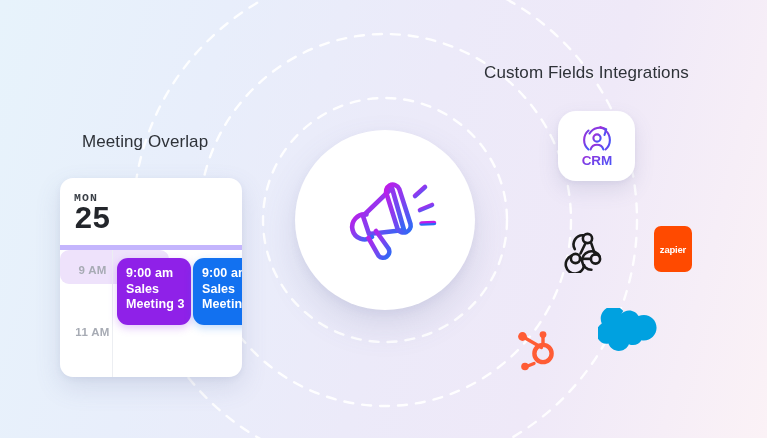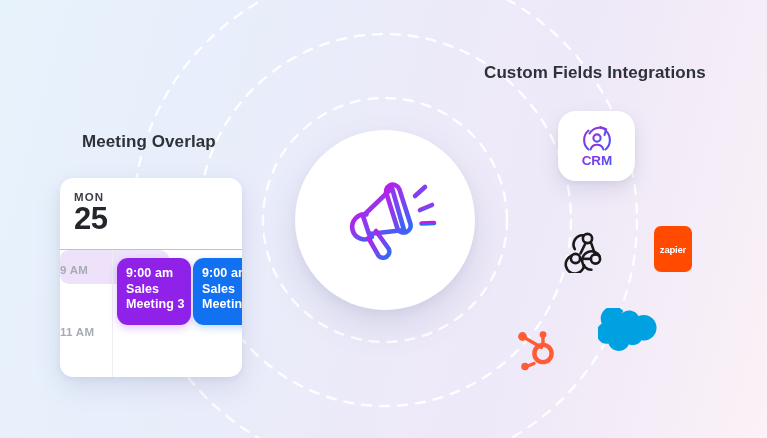--- a/index.html
+++ b/index.html
@@ -37,21 +37,21 @@
     left: 0; top: 0;
     width: 767px; height: 438px;
     pointer-events: none;
   }
 
   
   .caption {
     position: absolute;
     color: #2e3238;
     font-size: 17px;
-    font-weight: 700;
+    font-weight: 400;
     letter-spacing: .1px;
     white-space: nowrap;
   }
   #caption-meeting-overlap { left: 82px;  top: 132px; }
   #caption-custom-fields   { left: 484px; top: 63px;  }
 
   
   .calendar-card {
     position: absolute;
     left: 60px;
@@ -60,21 +60,22 @@
     height: 199px;
     background: #ffffff;
     border-radius: 13px;
     box-shadow: 0 10px 26px rgba(92, 104, 150, .16),
                 0 2px 6px rgba(92, 104, 150, .08);
     overflow: hidden;
   }
   .cal-header {
     height: 72px;
     padding: 13px 0 0 14px;
-    border-bottom: 1px solid #c4b5fd;
+    border-bottom: 5px solid #c4b5fd;
+    font-family: Liberation Mono, monospace;
   }
   .cal-dayname {
     font-size: 11.5px;
     font-weight: 700;
     letter-spacing: 1.1px;
     color: #3a3f47;
   }
   .cal-daynum {
     font-size: 31px;
     font-weight: 700;
@@ -89,21 +90,21 @@
   .cal-gutter {
     position: absolute;
     left: 0; top: 0;
     width: 53px; height: 100%;
     border-right: 1px solid #eceef2;
   }
   .cal-hour {
     position: absolute;
     left: 0;
     width: 65px;
-    text-align: left;
+    text-align: center;
     font-size: 11.5px;
     font-weight: 700;
     color: #a7abb4;
     letter-spacing: .3px;
   }
   #cal-hour-0 { top: 14px; }
   #cal-hour-1 { top: 76px; }
 
   .event {
     position: absolute;

